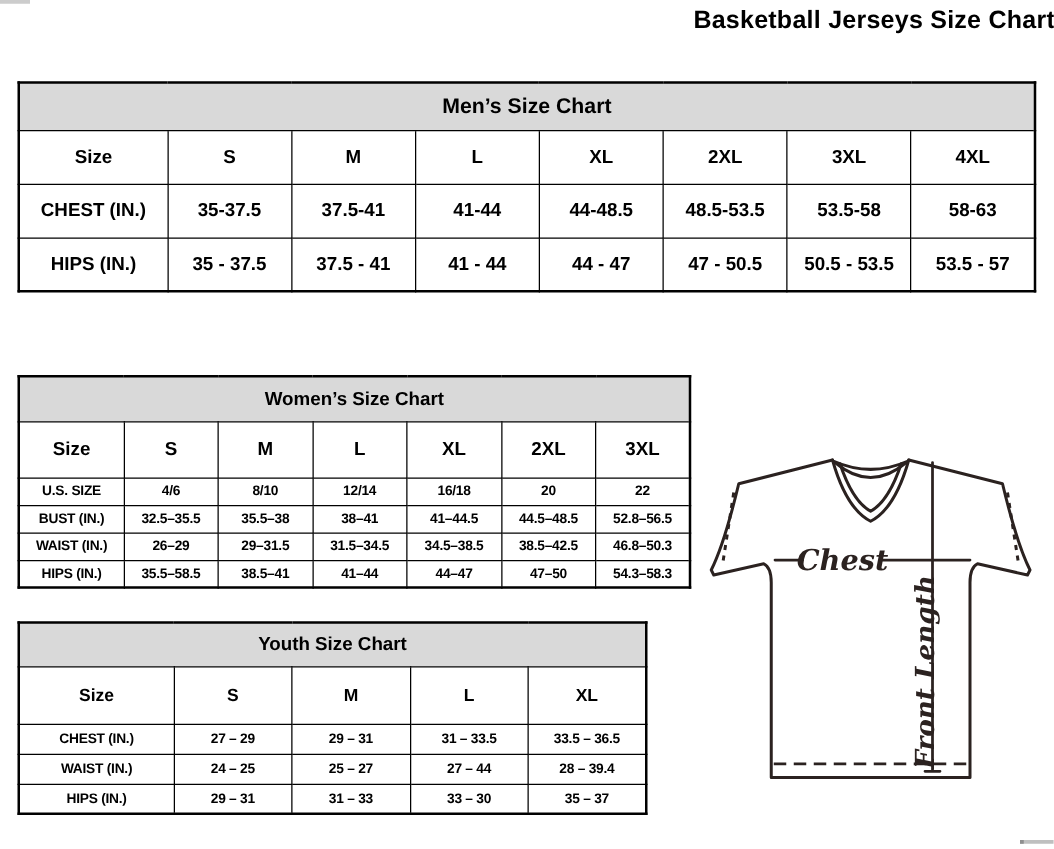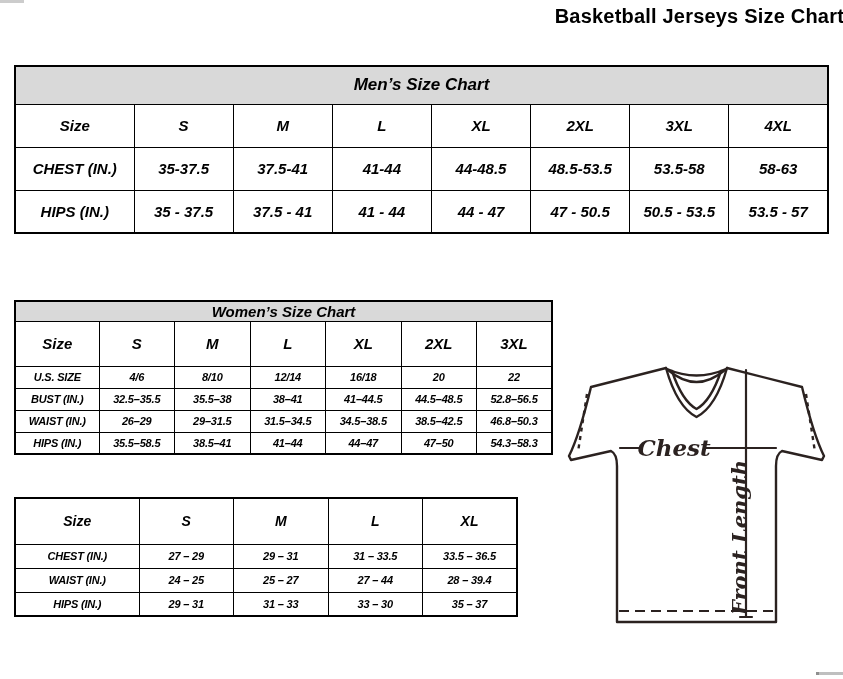--- a/index.html
+++ b/index.html
@@ -12,38 +12,38 @@
 
   .title {
     position:absolute; top:5px; left:0; width:808px;
     text-align:right; font-size:20px; font-weight:bold; color:#000;
     letter-spacing:0.2px;
     margin-left:36px;
   }
 
   table.sizes {
     position:absolute; border-collapse:collapse; table-layout:fixed;
-    background:#fff; border:2.5px solid #000;font-style:italic;
+    background:#fff; border:2.5px solid #000;
   }
   table.sizes td {
     border:1.5px solid #000; text-align:center; vertical-align:middle;
     font-weight:bold; color:#000; padding:0;
   }
   td.band { background:#d9d9d9; }
 
   
   .mens { left:14px; top:65px; width:815px; }
   .mens td.band { height:38px; font-size:17px; }
   .mens tr.hdr td { height:43px; font-size:15px; }
   .mens tr.data td { height:43px; font-size:15px; }
   .mens td.rowlabel { font-size:14px; }
 
   
   .womens { left:14px; top:300px; width:539px; }
-  .womens td.band { height:20px; font-size:15px; }
+  .womens td.band { height:36px; font-size:15px; }
   .womens tr.hdr td { height:45px; font-size:15px; }
   .womens tr.data td { height:22px; font-size:11px; letter-spacing:-0.2px;margin-left:36px; }
   .womens tr.data td.rowlabel { font-size:11px; }
 
   
   .youth { left:14px; top:497px; width:504px; }
   .youth td.band { height:35px; font-size:15px; }
   .youth tr.hdr td { height:46px; font-size:14px; }
   .youth tr.data td { height:24px; font-size:11px; letter-spacing:-0.2px; }
 
@@ -175,20 +175,23 @@
 
   <table class="sizes youth">
     <colgroup>
       <col style="width:124px">
         <col>
         <col>
         <col>
         <col>
     </colgroup>
     <tbody>
+      <tr>
+        <td colspan="5" class="band">Youth Size Chart</td>
+      </tr>
       <tr class="hdr">
         <td class="rowlabel">Size</td>
         <td>S</td>
         <td>M</td>
         <td>L</td>
         <td>XL</td>
       </tr>
       <tr class="data">
         <td class="rowlabel">CHEST (IN.)</td>
         <td>27 – 29</td>

